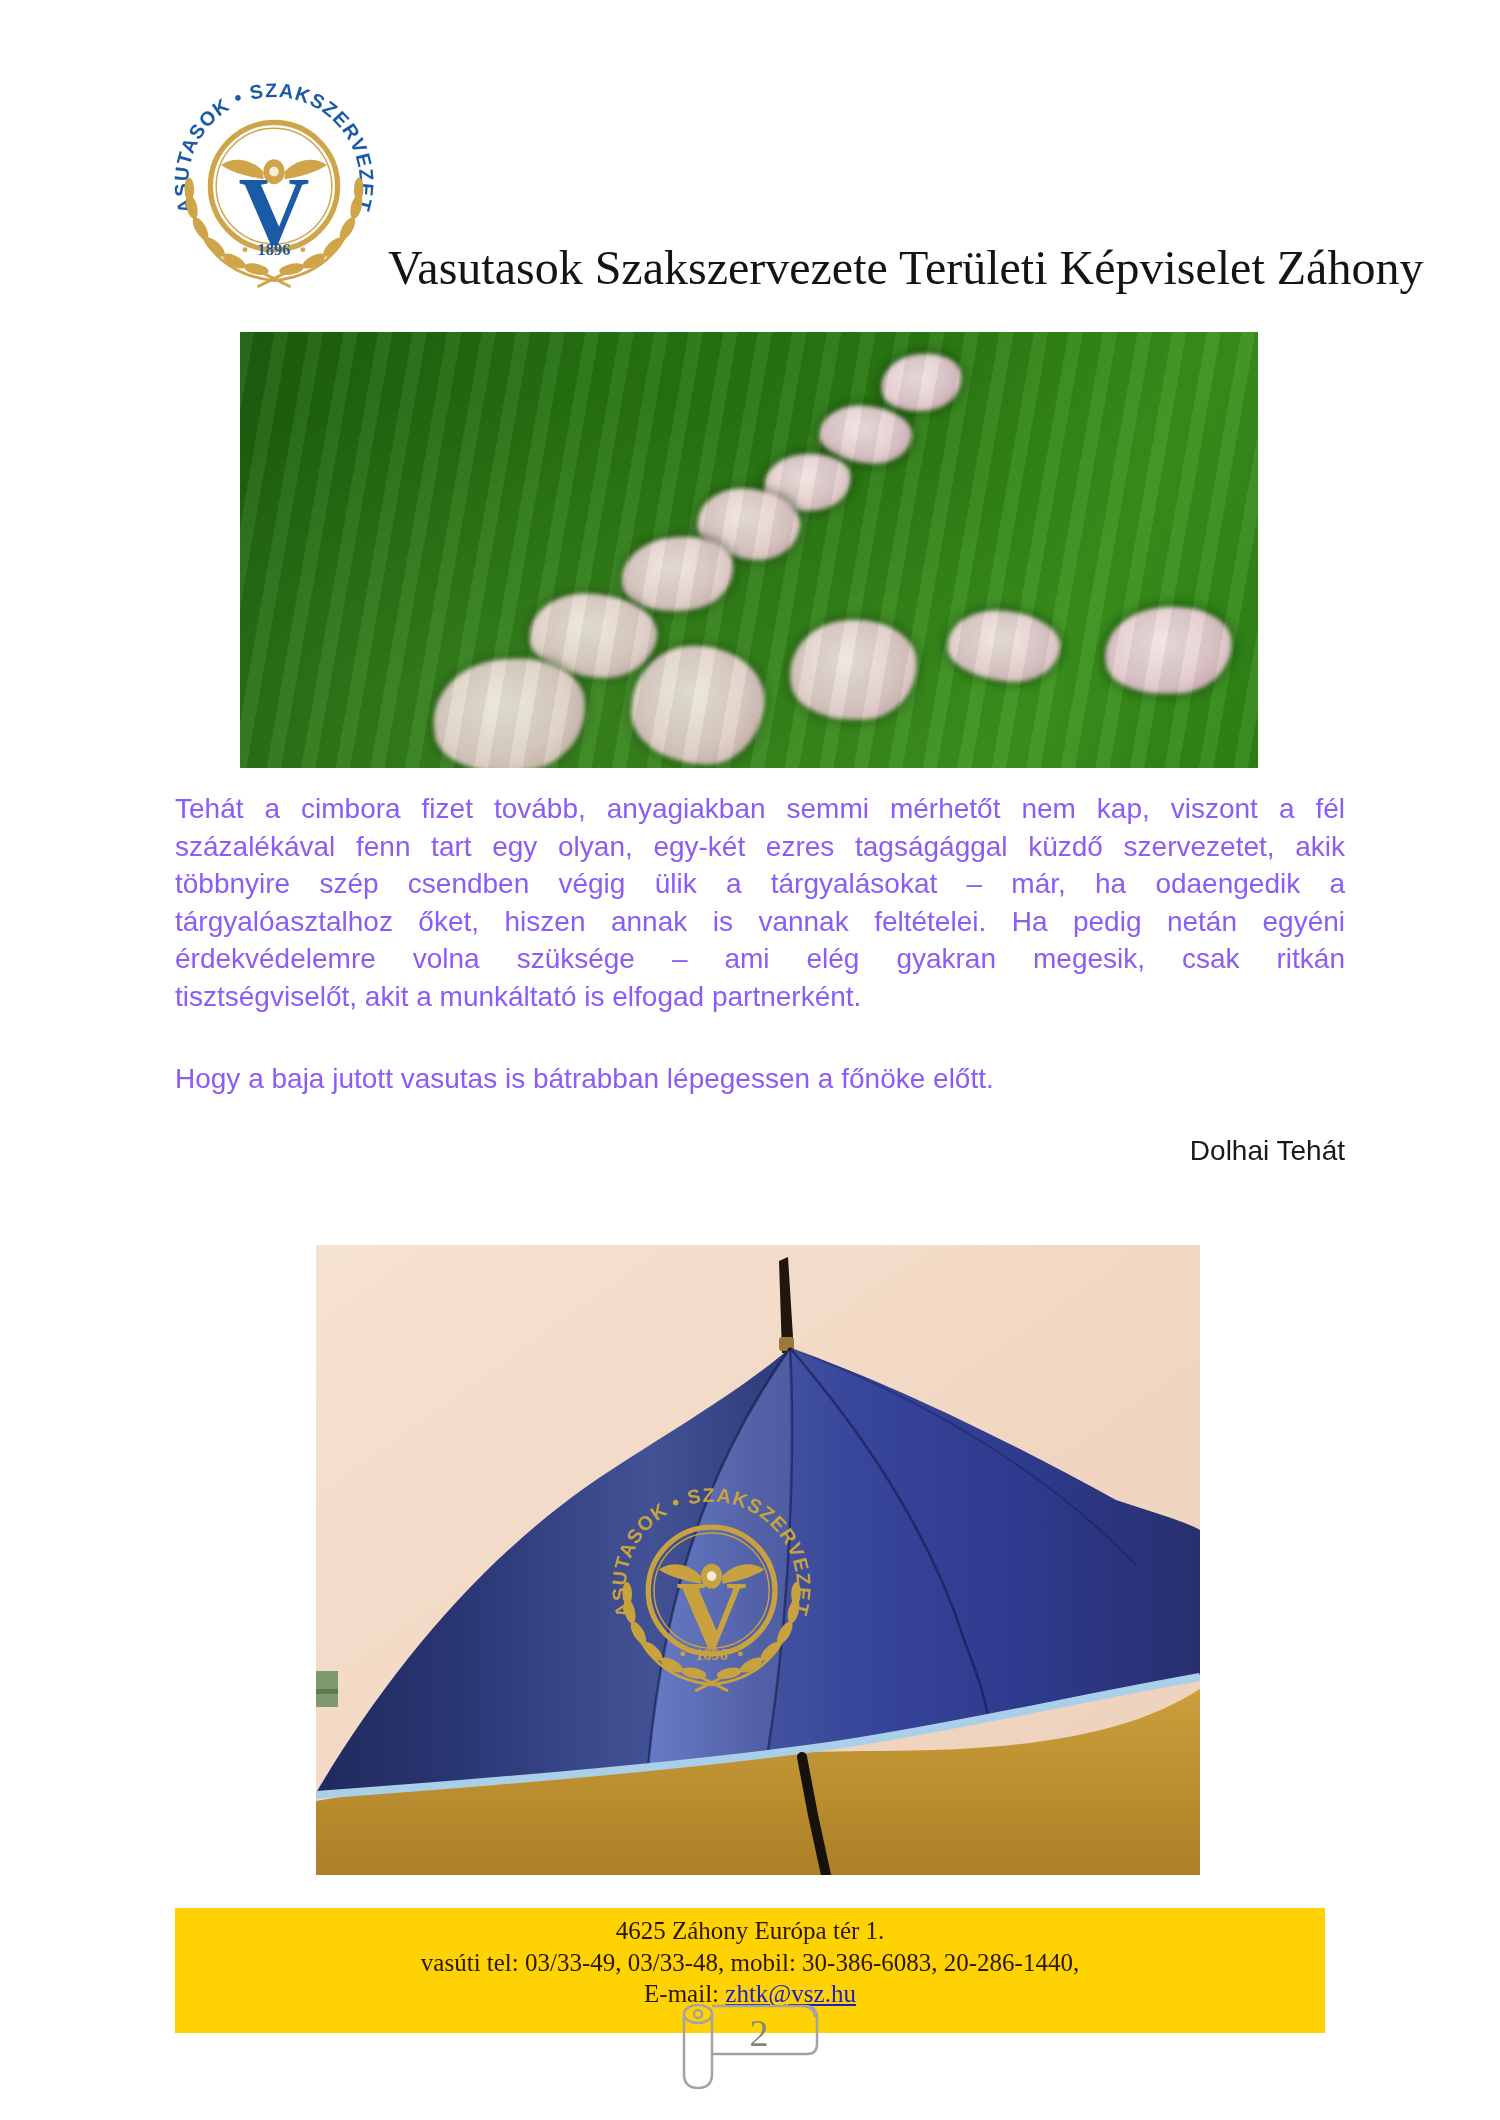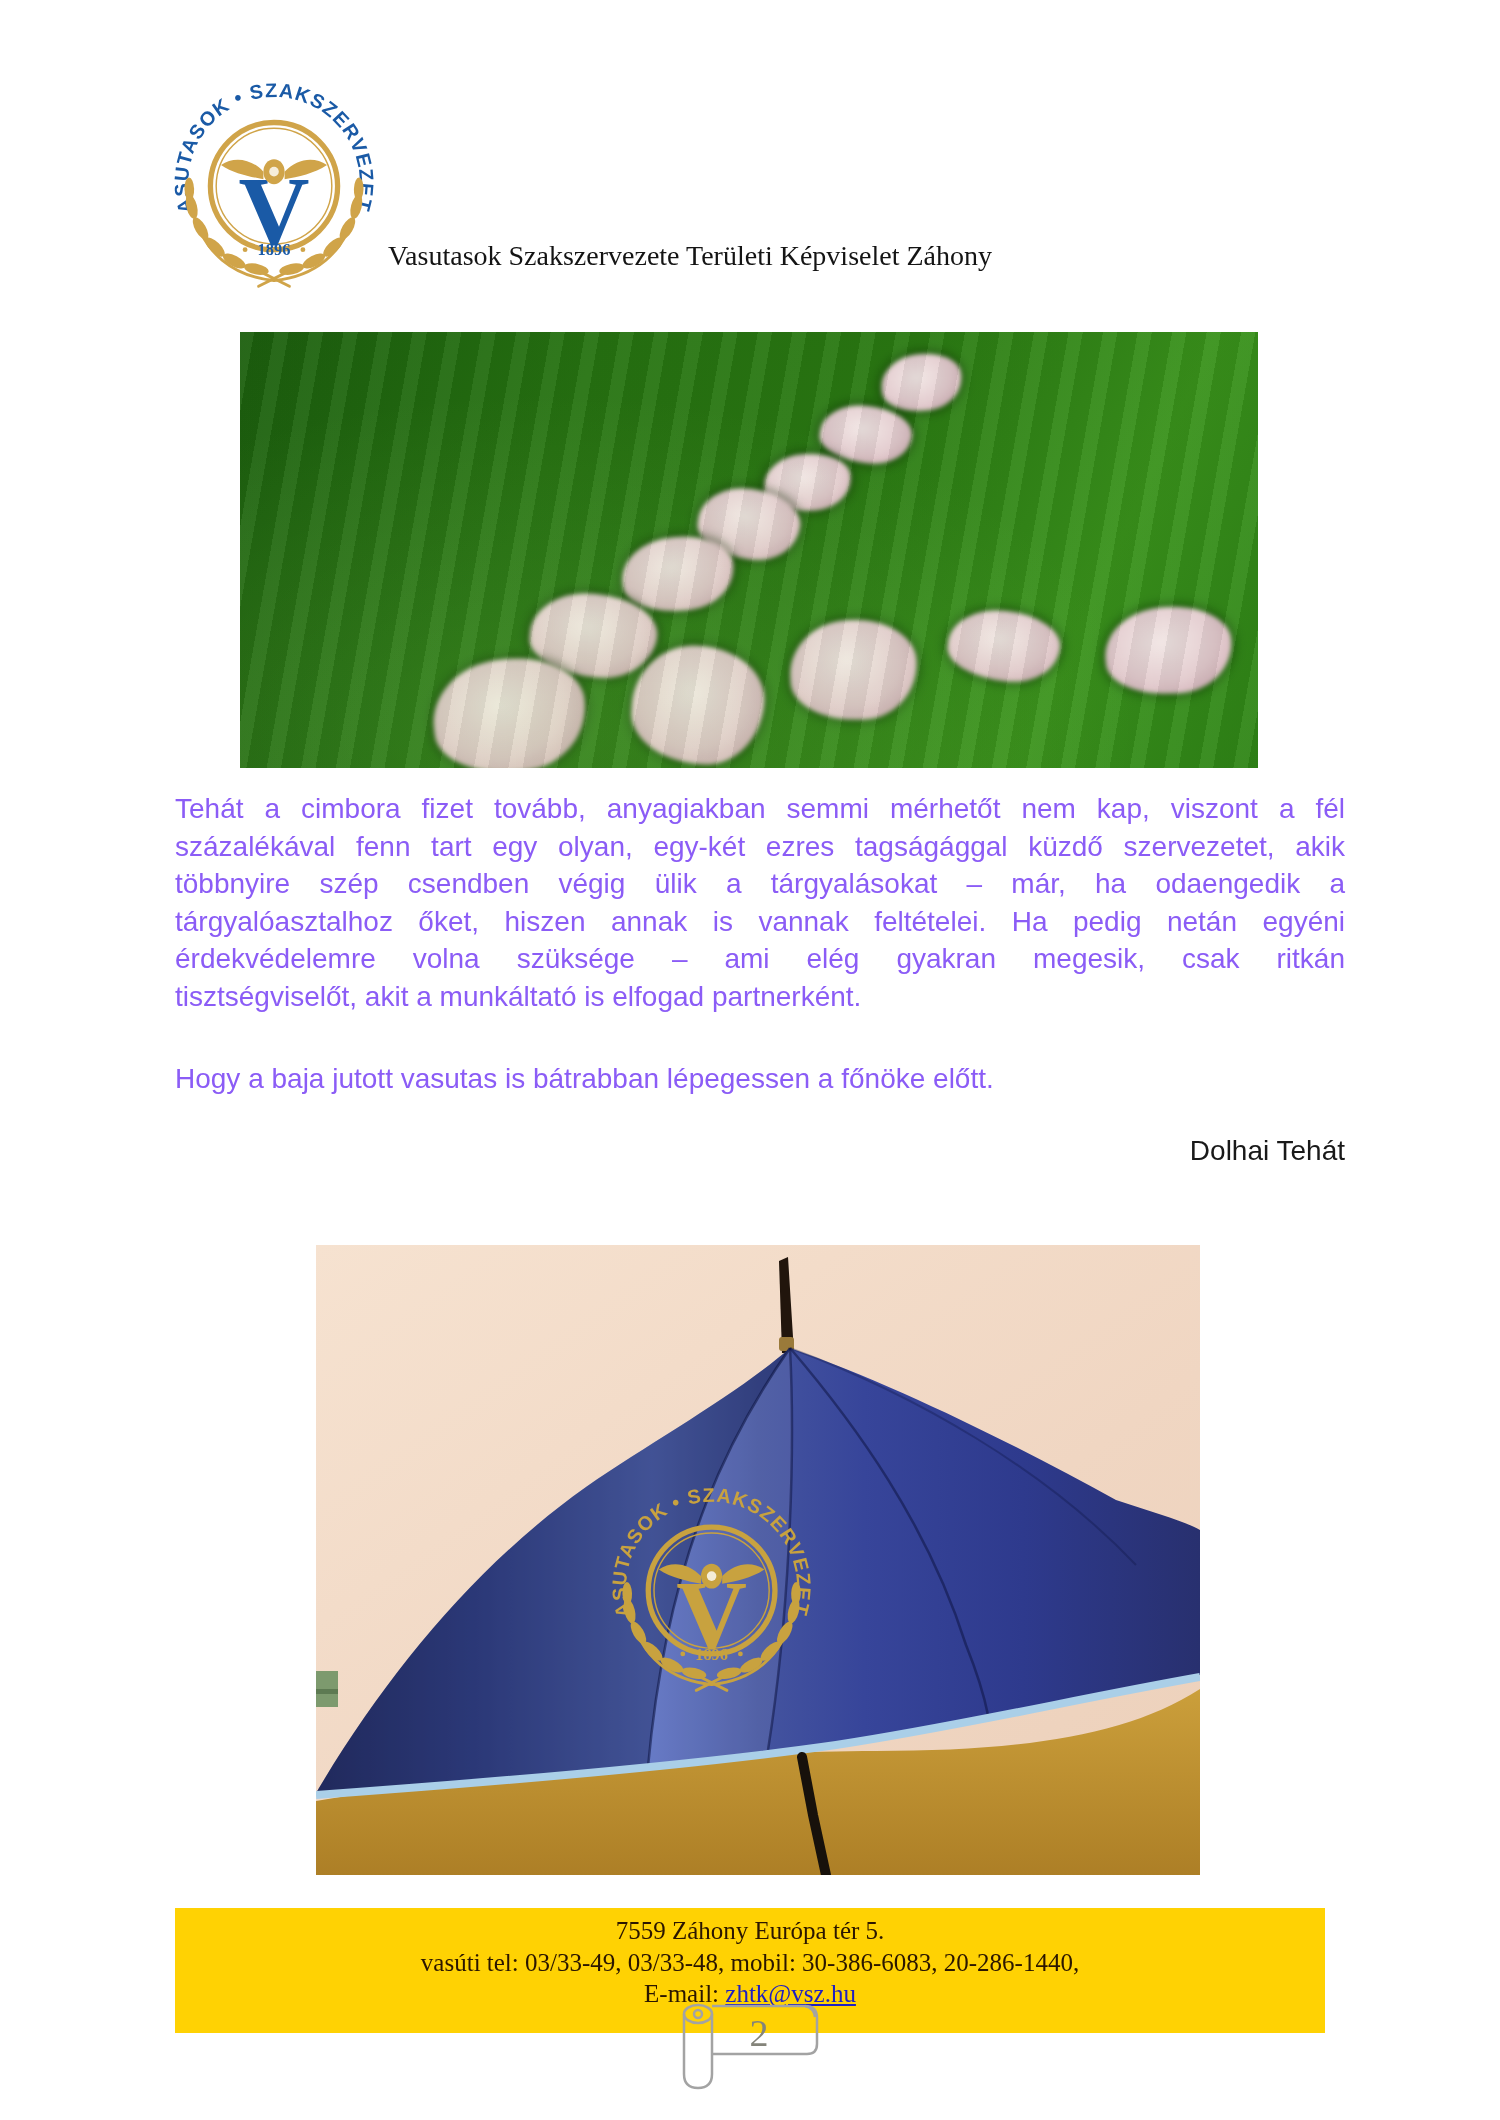--- a/index.html
+++ b/index.html
@@ -12,21 +12,21 @@
   .lg-arc{font-family:"Liberation Sans",sans-serif;font-weight:bold;font-size:20.5px;letter-spacing:1.2px;fill:var(--ink);}
   .lg-v{font-family:"Liberation Serif",serif;font-weight:bold;font-size:102px;fill:var(--ink);}
   .lg-year{font-family:"Liberation Serif",serif;font-weight:bold;font-size:17px;fill:var(--ink);}
   .lg-ring{fill:none;stroke:var(--gold);stroke-width:5.5;}
   .lg-ring-thin{fill:none;stroke:var(--gold);stroke-width:1.5;}
   .lg-gold{fill:var(--gold);}
   .lg-stem{stroke:var(--gold);stroke-width:3;fill:none;stroke-linecap:round;}
   .lg-hub{fill:#ffffff;fill-opacity:.8;}
   .page-title{
     position:absolute;left:388px;top:240px;width:1000px;
-    font-family:"Liberation Serif",serif;font-size:28px;color:#141414;white-space:nowrap;
+    font-family:"Liberation Serif",serif;font-size:48px;color:#141414;white-space:nowrap;
   }
   
   .photo-stones{
     position:absolute;left:240px;top:332px;width:1018px;height:436px;overflow:hidden;
     background:linear-gradient(115deg,#1c5f0e 0%,#267311 30%,#2a7a12 55%,#39921b 80%,#2f8516 100%);
   }
   .photo-stones::after{
     content:"";position:absolute;inset:0;
     background:
       repeating-linear-gradient(100deg,rgba(255,255,255,.05) 0 14px,rgba(0,0,0,.06) 14px 34px),
@@ -190,21 +190,21 @@
       <path class="lg-gold" d="M121 97 C 134 83, 152 81, 165 90 C 152 99, 135 102, 121 105 Z"></path>
       <ellipse class="lg-gold" cx="110" cy="97" rx="11" ry="13"></ellipse>
       <circle class="lg-hub" cx="110" cy="97" r="5"></circle>
       <circle class="lg-gold" cx="80" cy="178" r="2.5"></circle>
       <circle class="lg-gold" cx="140" cy="178" r="2.5"></circle>
       <text class="lg-year" x="110" y="184" text-anchor="middle">1896</text>
     </g>
   </svg>
 
   <div class="footer-box">
-    <div>7559 Záhony Európa tér 5.</div>
+    <div>4625 Záhony Európa tér 1.</div>
     <div>vasúti tel: 03/33-49, 03/33-48, mobil: 30-386-6083, 20-286-1440,</div>
     <div><span>E-mail: </span><a href="#">zhtk@vsz.hu</a></div>
   </div>
 
   <svg class="scroll-svg" viewBox="0 0 170 100">
     <path class="scroll-line" d="M35 6 H128 Q140 6 140 18 V44 Q140 54 130 54 H36"></path>
     <path class="scroll-line" d="M128 6 Q137 8 138 17"></path>
     <path class="scroll-line" d="M7 14 V74 Q7 88 21 88 Q35 88 35 74 V14"></path>
     <ellipse class="scroll-line" cx="21" cy="14" rx="14" ry="9"></ellipse>
     <circle class="scroll-line" cx="21" cy="14" r="4"></circle>

